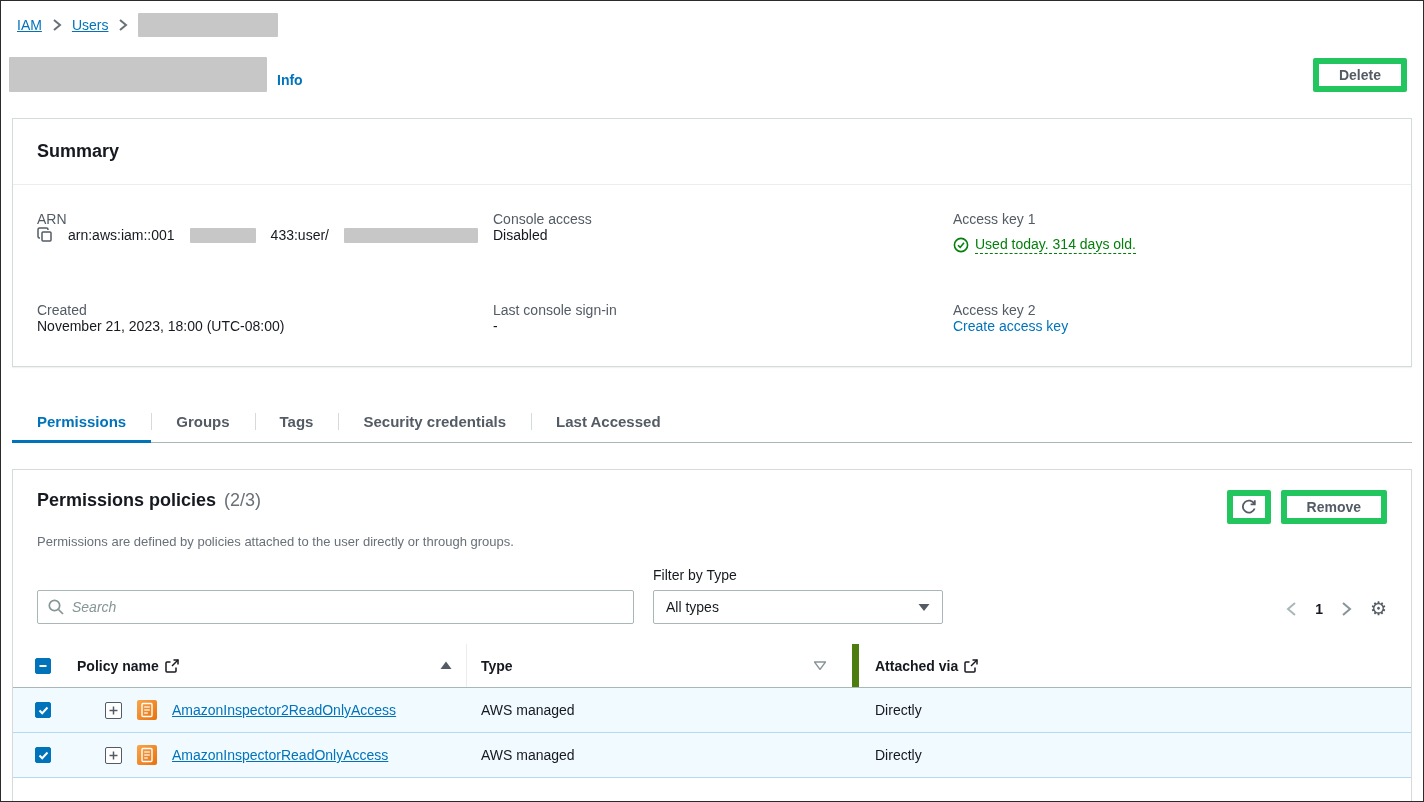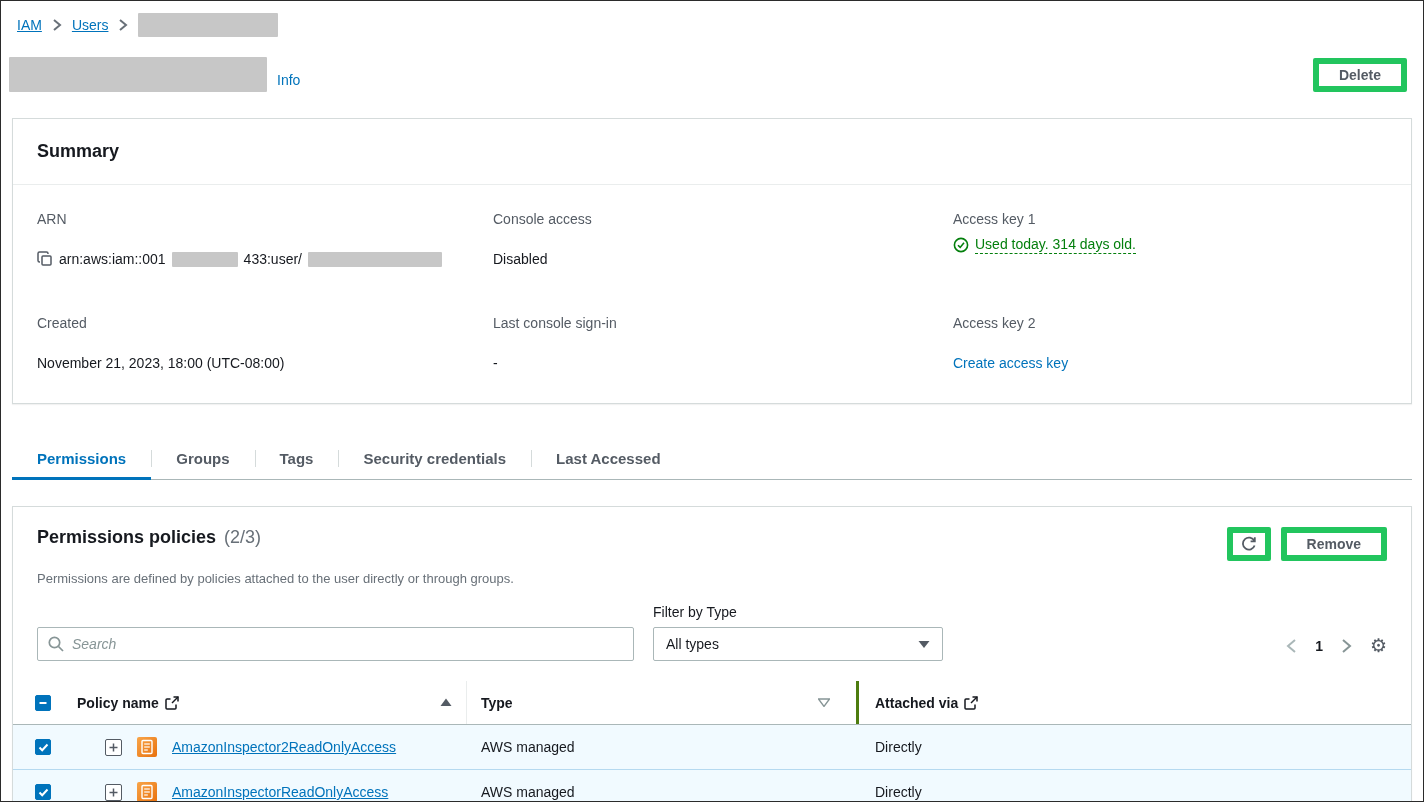--- a/index.html
+++ b/index.html
@@ -16,21 +16,21 @@
   a { color:#0073bb; text-decoration: underline; cursor:pointer; }
   .redacted { display:inline-block; background:#c7c7c7; border-radius:1px; vertical-align:middle; }
 
   
   .breadcrumb { display:flex; align-items:center; gap:10px; padding:12px 16px 4px 16px; }
   .crumb-sep { color:#687078; display:flex; align-items:center; }
 
   
   .page-header { display:flex; align-items:flex-end; margin:16px 16px 0 8px; }
   .title-redacted { width:258px; height:35px; background:#c7c7c7; }
-  .info-link { font-weight:400; font-size:14px; margin-left:10px; text-decoration:none; padding-bottom:4px; }
+  .info-link { font-weight:700; font-size:14px; margin-left:10px; text-decoration:none; padding-bottom:4px; }
   .page-header .spacer { flex:1; }
 
   .btn {
     display:inline-flex; align-items:center; justify-content:center; gap:8px;
     background:#fff; border:6px solid #22c55e; border-radius:2px;
     color:#545b64; font-weight:700; font-size:14px;
     height:34px; padding:0 20px; cursor:pointer; white-space:nowrap;
     font-family: "Liberation Sans", sans-serif;
   }
   .btn-icon { width:44px; padding:0; }
@@ -41,21 +41,21 @@
     box-shadow:0 1px 1px rgba(0,0,0,0.05);
   }
   .summary-card { margin-top:26px; }
   .card-title-bar { padding:22px 24px; border-bottom:1px solid #eaeded; }
   .card-title { font-size:18px; font-weight:700; }
   .summary-grid {
     display:grid; grid-template-columns:456px 460px 1fr;
     row-gap:48px; padding:26px 24px 32px 24px;
   }
   .field-label { color:#545b64; font-size:14px; }
-  .field-value { margin-top:24px; font-size:14px; color:#16191f; display:flex; align-items:center; gap:6px; flex-wrap:wrap; }
+  .field-value { margin-top:0; font-size:14px; color:#16191f; display:flex; align-items:center; gap:15px; flex-wrap:wrap; }
   .status-line { margin-top:9px; display:flex; align-items:center; gap:6px; color:#037f0c; }
   .status-text { border-bottom:1px dashed #037f0c; padding-bottom:1px; cursor:pointer; }
 
   
   .tabs { display:flex; margin:34px 11px 0 11px; border-bottom:1px solid #aab7b8; }
   .tab {
     position:relative; padding:12px 25px; font-weight:700; color:#545b64;
     cursor:pointer; white-space:nowrap; font-size:15px;
   }
   .tab + .tab::before {
@@ -95,21 +95,21 @@
   .page-num { font-weight:700; color:#16191f; }
   .pg-btn { background:none; border:none; cursor:pointer; display:flex; align-items:center; padding:0; }
 
   
   .tbl { width:100%; }
   .tbl-row { display:grid; grid-template-columns:64px 390px 392px 1fr; align-items:center; }
   .tbl-head { height:44px; border-bottom:1px solid #aab7b8; font-weight:700; }
   .tbl-head .th { display:flex; align-items:center; height:100%; gap:6px; }
   .th-sel { padding-left:22px; }
   .th-name { justify-content:space-between; padding-right:14px; border-right:1px solid #eaeded; }
-  .th-type { padding-left:14px; padding-right:26px; justify-content:space-between; border-right:3px solid #4d7c0f; }
+  .th-type { padding-left:14px; padding-right:26px; justify-content:space-between; border-right:7px solid #4d7c0f; }
   .th-attached { padding-left:16px; }
   .th-label-wrap { display:flex; align-items:center; gap:6px; }
 
   .data-row { height:45px; background:#f1faff; border-bottom:1px solid #b5d9f0; }
   .data-row:first-of-type { border-top:1px solid #b5d9f0; }
   .cell-sel { padding-left:22px; }
   .cell-name { display:flex; align-items:center; gap:15px; padding-left:28px; }
   .cell-type { padding-left:14px; }
   .cell-attached { padding-left:16px; }
   .policy-link { font-size:14px; }

